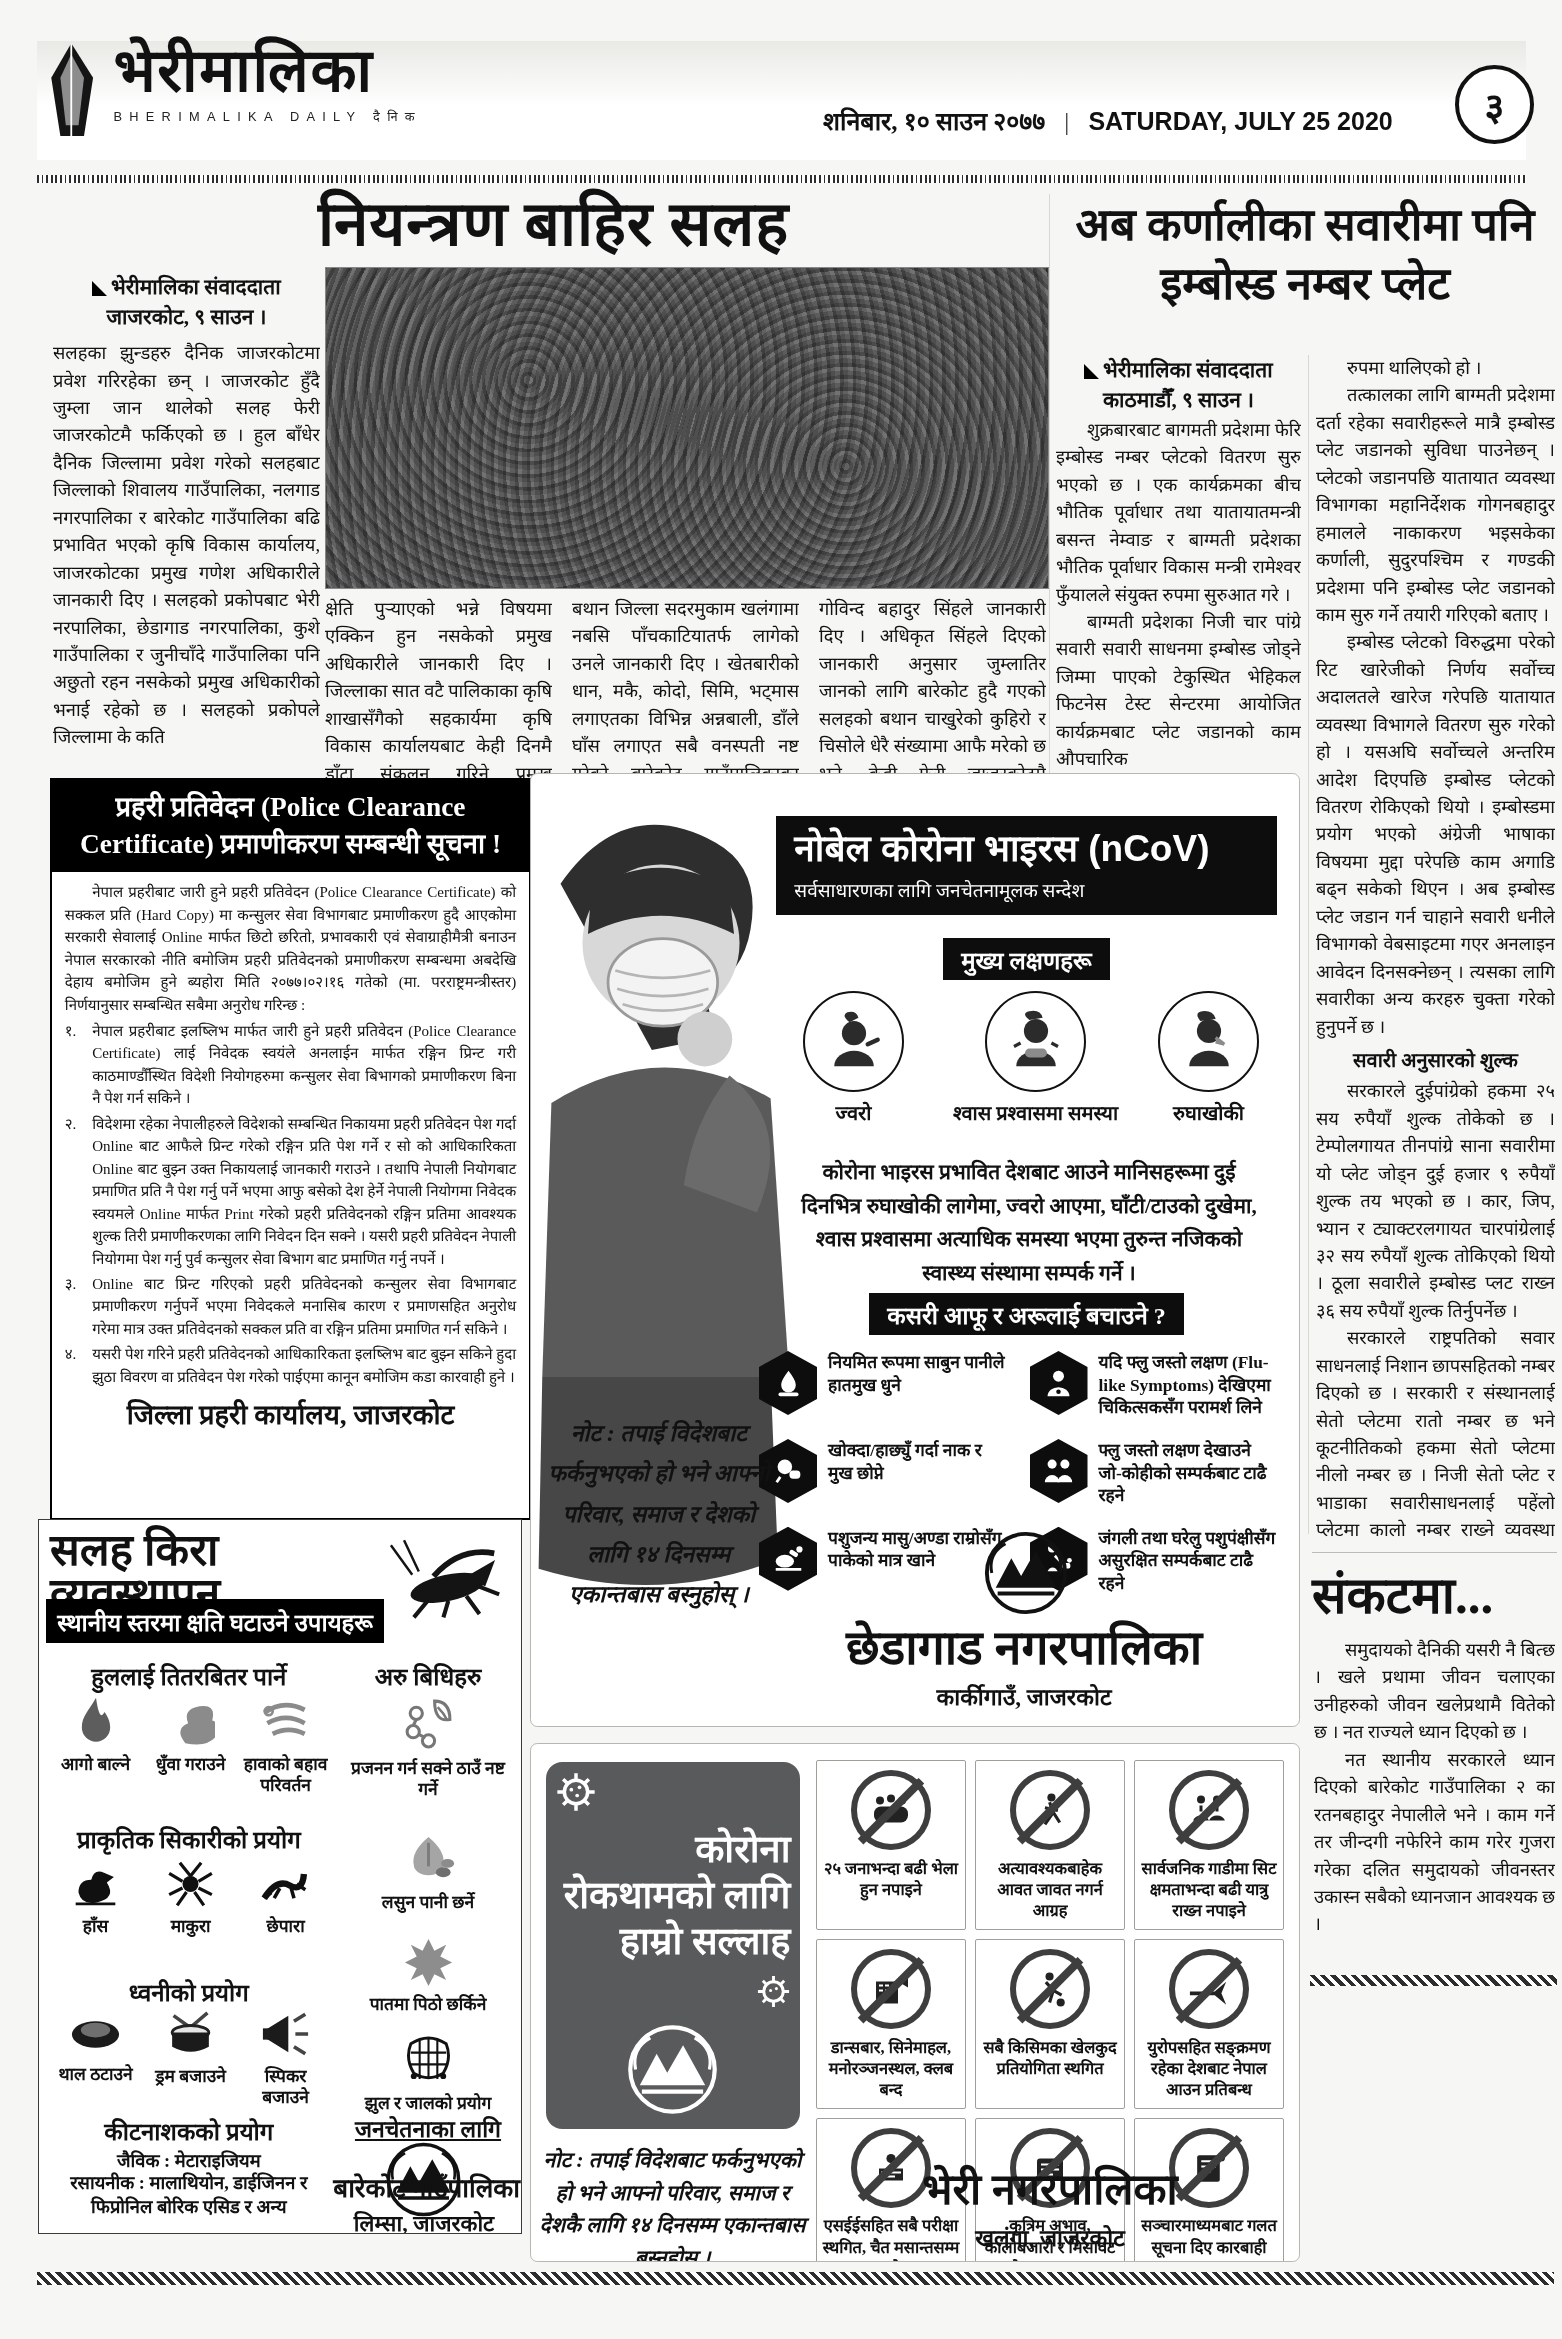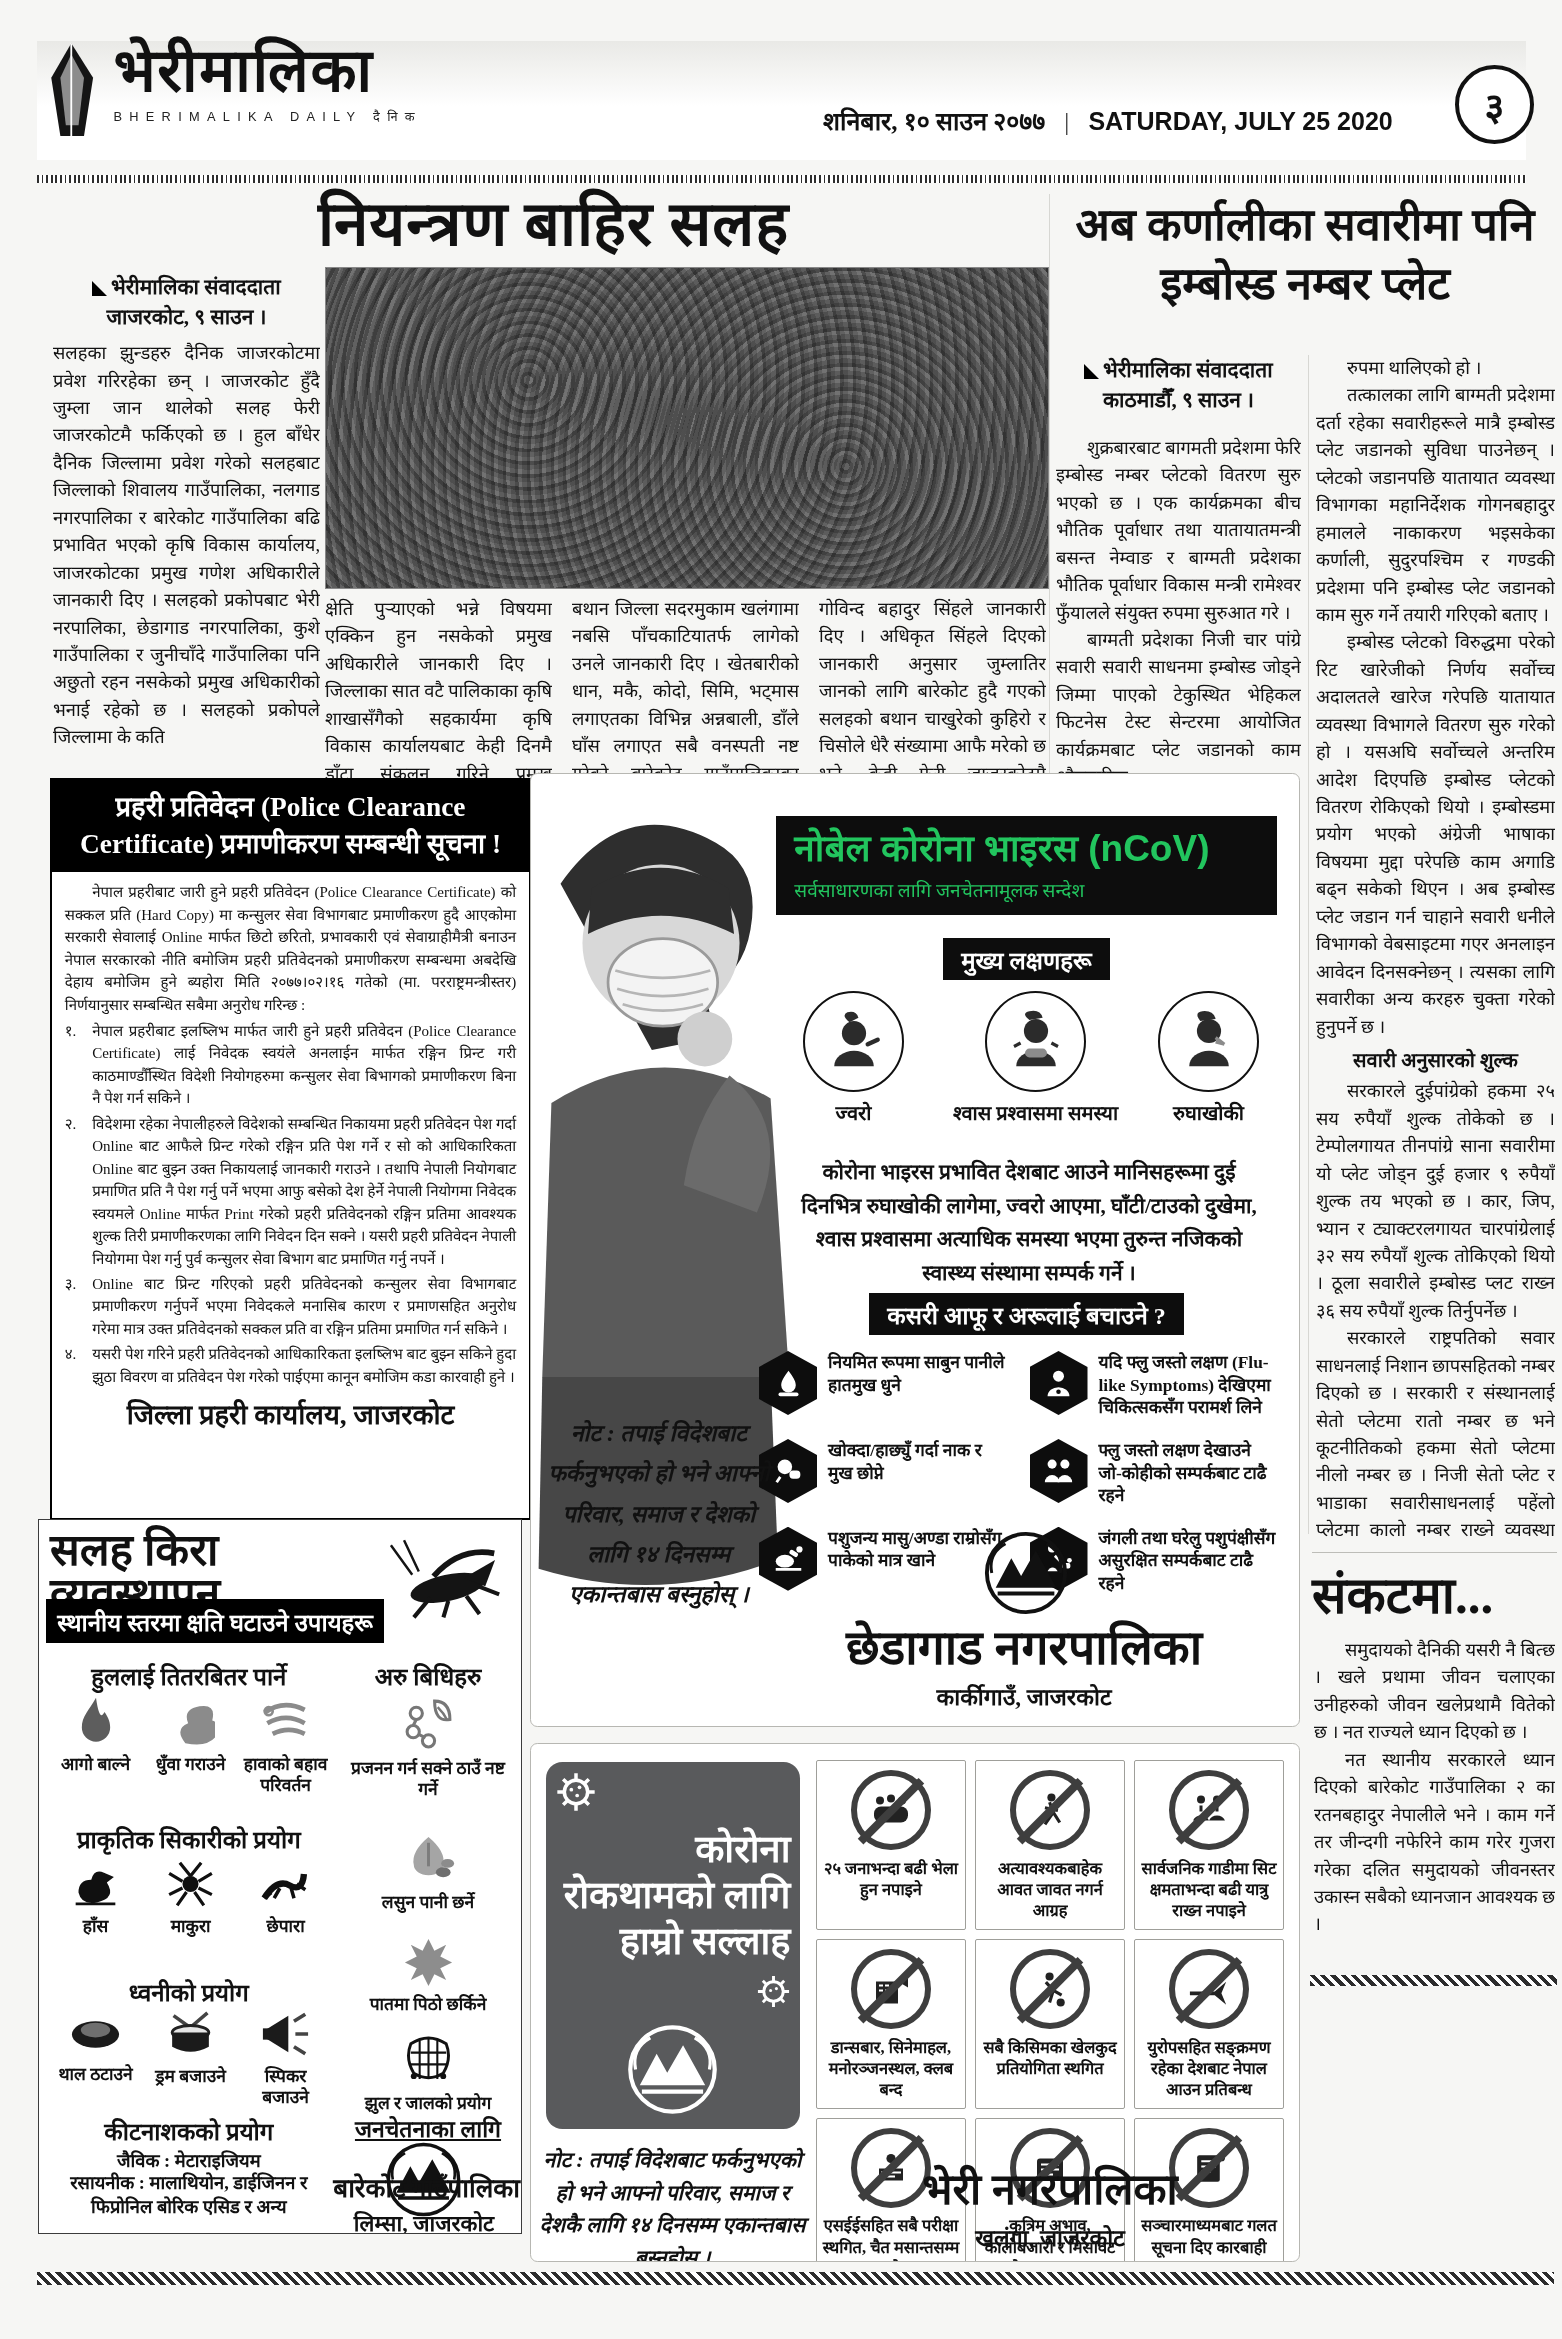--- a/index.html
+++ b/index.html
@@ -38,21 +38,21 @@
   .pol-box{border:2.7px solid #000;background:#fff;overflow:hidden}
   .pol-head{background:#000;color:#fff;font-size:27.4px;font-weight:700;text-align:center;line-height:1.35;padding:9.1px 7.3px}
   .pol-body{padding:9.1px 12.8px;font-size:15px;line-height:1.5;text-align:justify}
   .pol-body .intro{text-indent:27.4px;margin:0 0 3.7px 0}
   .pi{display:flex;margin-bottom:2.7px}
   .pi .no{flex:none;width:27.4px;font-weight:400}
   .pol-sig{font-size:27.4px;font-weight:800;text-align:center;margin-top:7.3px}
 
   
   .ad-frame{border:0.9px solid #b7b7b2;border-radius:7.3px;background:#fff;overflow:hidden}
-  .blackbox{background:#0d0d0d;color:#22c55e}
+  .blackbox{background:#0d0d0d;color:#ffffff}
   .cv-title{font-size:37px;font-weight:800;line-height:1.1;font-family:"Liberation Sans",sans-serif}
   .cv-sub{font-size:19px;margin-top:7.3px}
   .badge{background:#0d0d0d;color:#fff;display:inline-block;font-size:24px;font-weight:700;padding:4.6px 18.3px}
   .symc{width:97px;height:97px;border:2.7px solid #111;border-radius:50%;background:#fff;display:flex;align-items:center;justify-content:center}
   .symlbl{font-size:20px;font-weight:700;text-align:center;margin-top:7.3px}
   .cv-msg{font-size:21px;font-weight:700;text-align:center;line-height:1.6}
   .tips{display:grid;grid-auto-flow:column;grid-template-rows:repeat(3,auto);grid-template-columns:1fr 1fr;gap:20px 24px}
   .tip{display:flex;gap:11px;align-items:flex-start}
   .hx{flex:none;width:58px;height:64px;background:#0d0d0d;clip-path:polygon(50% 0,100% 25%,100% 75%,50% 100%,0 75%,0 25%);
       display:flex;align-items:center;justify-content:center}
@@ -129,21 +129,21 @@
   <div class="bt" style="width:227px;overflow:hidden">गोविन्द बहादुर सिंहले जानकारी दिए । अधिकृत सिंहले दिएको जानकारी अनुसार जुम्लातिर जानको लागि बारेकोट हुदै गएको सलहको बथान चाखुरेको कुहिरो र चिसोले धेरै संख्यामा आफै मरेको छ भने, केही फेरी जाजरकोटमै फर्किएको छ । उक्त सलहको बथान समुन्द्री सतह देखि ३ हजार देखि ४ हजार मिटर उचाईसम्म पुगेपछि केही मर्ने र केही जाजरकोट तिरै फर्किने गरेको अधिकृत सिंहले बताए । सलहको प्रकोपबाट बच्नका लागि आकाशमा उढिरहेको बथानलाई जमिनमा बस्न नदिन माटो छर्ने, आगो धुवा निकाल्ने, पानी छर्कने, थाली कचौरा बजाउने, सेतो कपडा फहराउनुपर्ने कृषि विकास कार्यालय, जाजरकोटले बताउँदै आएको छ ।</div>
 </div>
 
 <div class="abs vsep" style="left:1049px;top:194px;height:603px"></div>
 
 <div class="abs hl2" style="left:1051px;top:196px;width:508px">अब कर्णालीका सवारीमा पनि इम्बोस्ड नम्बर प्लेट</div>
 
 <div class="abs" style="left:1056px;top:355px;width:245px;height:444px;overflow:hidden">
   <div class="by"><span class="tri"></span><span>भेरीमालिका संवाददाता</span></div>
   <div class="by">काठमाडौँ, ९ साउन ।</div>
-  <div class="bt" style="margin-top:19px">
+  <div class="bt" style="margin-top:1px">
     <p>शुक्रबारबाट बागमती प्रदेशमा फेरि इम्बोस्ड नम्बर प्लेटको वितरण सुरु भएको छ । एक कार्यक्रमका बीच भौतिक पूर्वाधार तथा यातायातमन्त्री बसन्त नेम्वाङ र बाग्मती प्रदेशका भौतिक पूर्वाधार विकास मन्त्री रामेश्वर फुँयालले संयुक्त रुपमा सुरुआत गरे ।</p>
     <p>बाग्मती प्रदेशका निजी चार पांग्रे सवारी सवारी साधनमा इम्बोस्ड जोड्ने जिम्मा पाएको टेकुस्थित भेहिकल फिटनेस टेस्ट सेन्टरमा आयोजित कार्यक्रमबाट प्लेट जडानको काम औपचारिक</p>
   </div>
 </div>
 
 <div class="abs vsep" style="left:1308px;top:355px;height:1179px"></div>
 
 <div class="abs bt" style="left:1316px;top:355px;width:239px;height:1184px;overflow:hidden">
   <p>रुपमा थालिएको हो ।</p>
   <p>तत्कालका लागि बाग्मती प्रदेशमा दर्ता रहेका सवारीहरूले मात्रै इम्बोस्ड प्लेट जडानको सुविधा पाउनेछन् । प्लेटको जडानपछि यातायात व्यवस्था विभागका महानिर्देशक गोगनबहादुर हमालले नाकाकरण भइसकेका कर्णाली, सुदुरपश्चिम र गण्डकी प्रदेशमा पनि इम्बोस्ड प्लेट जडानको काम सुरु गर्ने तयारी गरिएको बताए ।</p>

